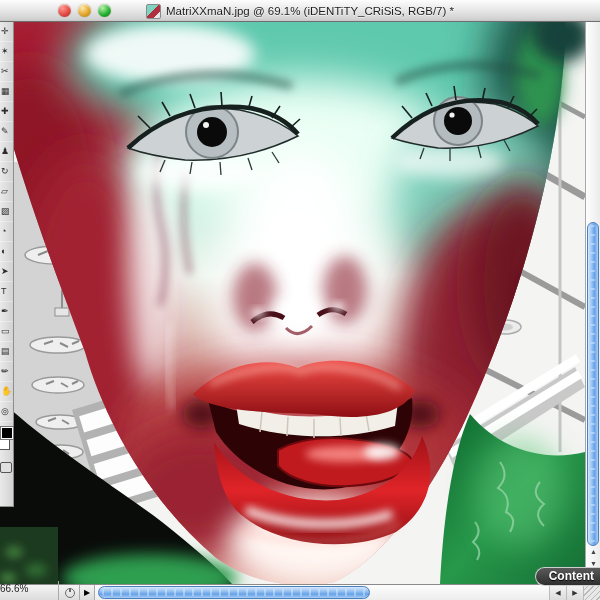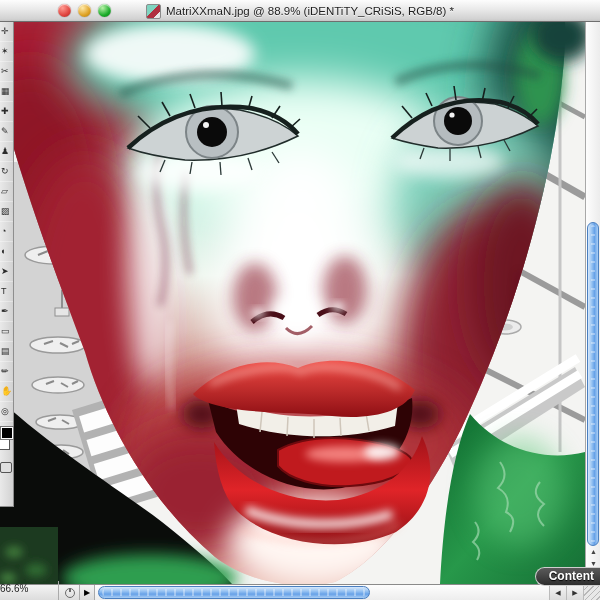--- a/index.html
+++ b/index.html
@@ -70,21 +70,21 @@
 <body>
 
 <div id="app">
 
   <div id="titlebar">
     <div class="tl" id="tl-close"></div>
     <div class="tl" id="tl-min"></div>
     <div class="tl" id="tl-zoom"></div>
     <div id="title-wrap">
       <div id="doc-icon"></div>
-      <div id="title-text">MatriXXmaN.jpg @ 88.9% (iDENTiTY_CRiSiS, RGB/8) *</div>
+      <div id="title-text">MatriXXmaN.jpg @ 69.1% (iDENTiTY_CRiSiS, RGB/7) *</div>
     </div>
   </div>
 
   <div id="canvas">
     <svg width="585" height="562" viewBox="0 0 585 562">
       <defs>
         <filter id="b4" x="-60%" y="-60%" width="220%" height="220%">
             <feGaussianBlur stdDeviation="4"></feGaussianBlur>
           </filter>
         <filter id="b8" x="-60%" y="-60%" width="220%" height="220%">

